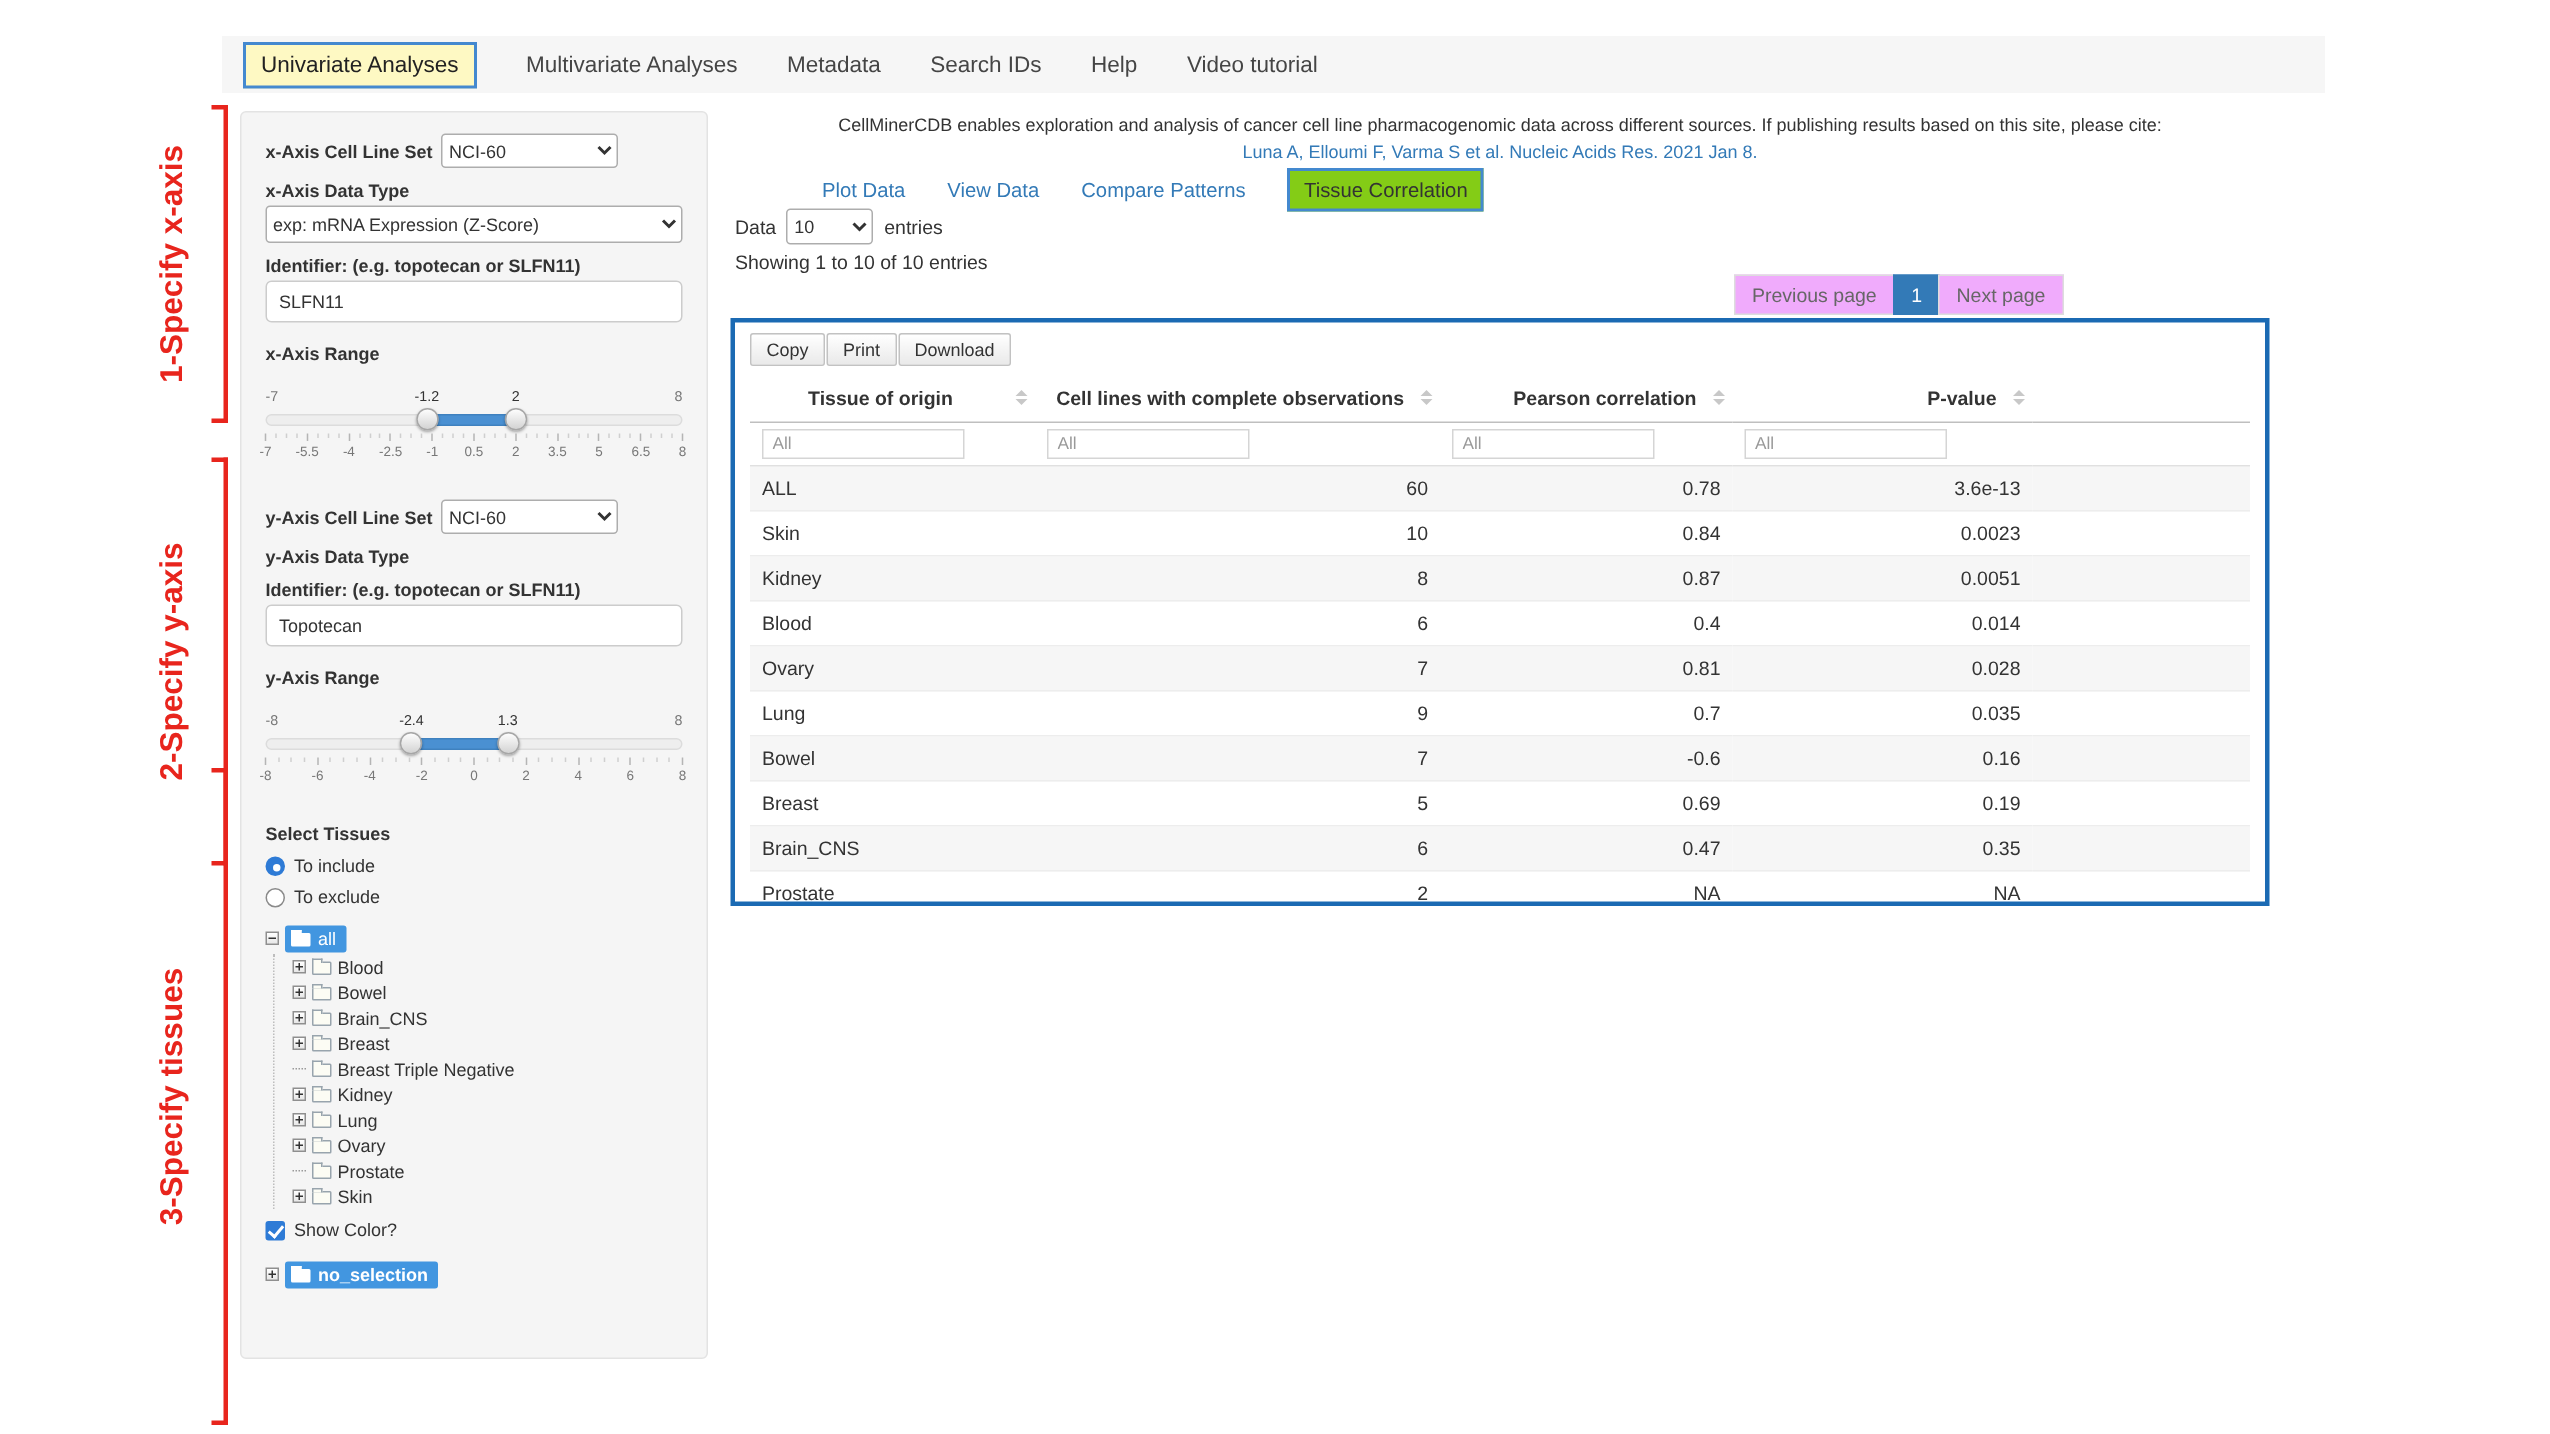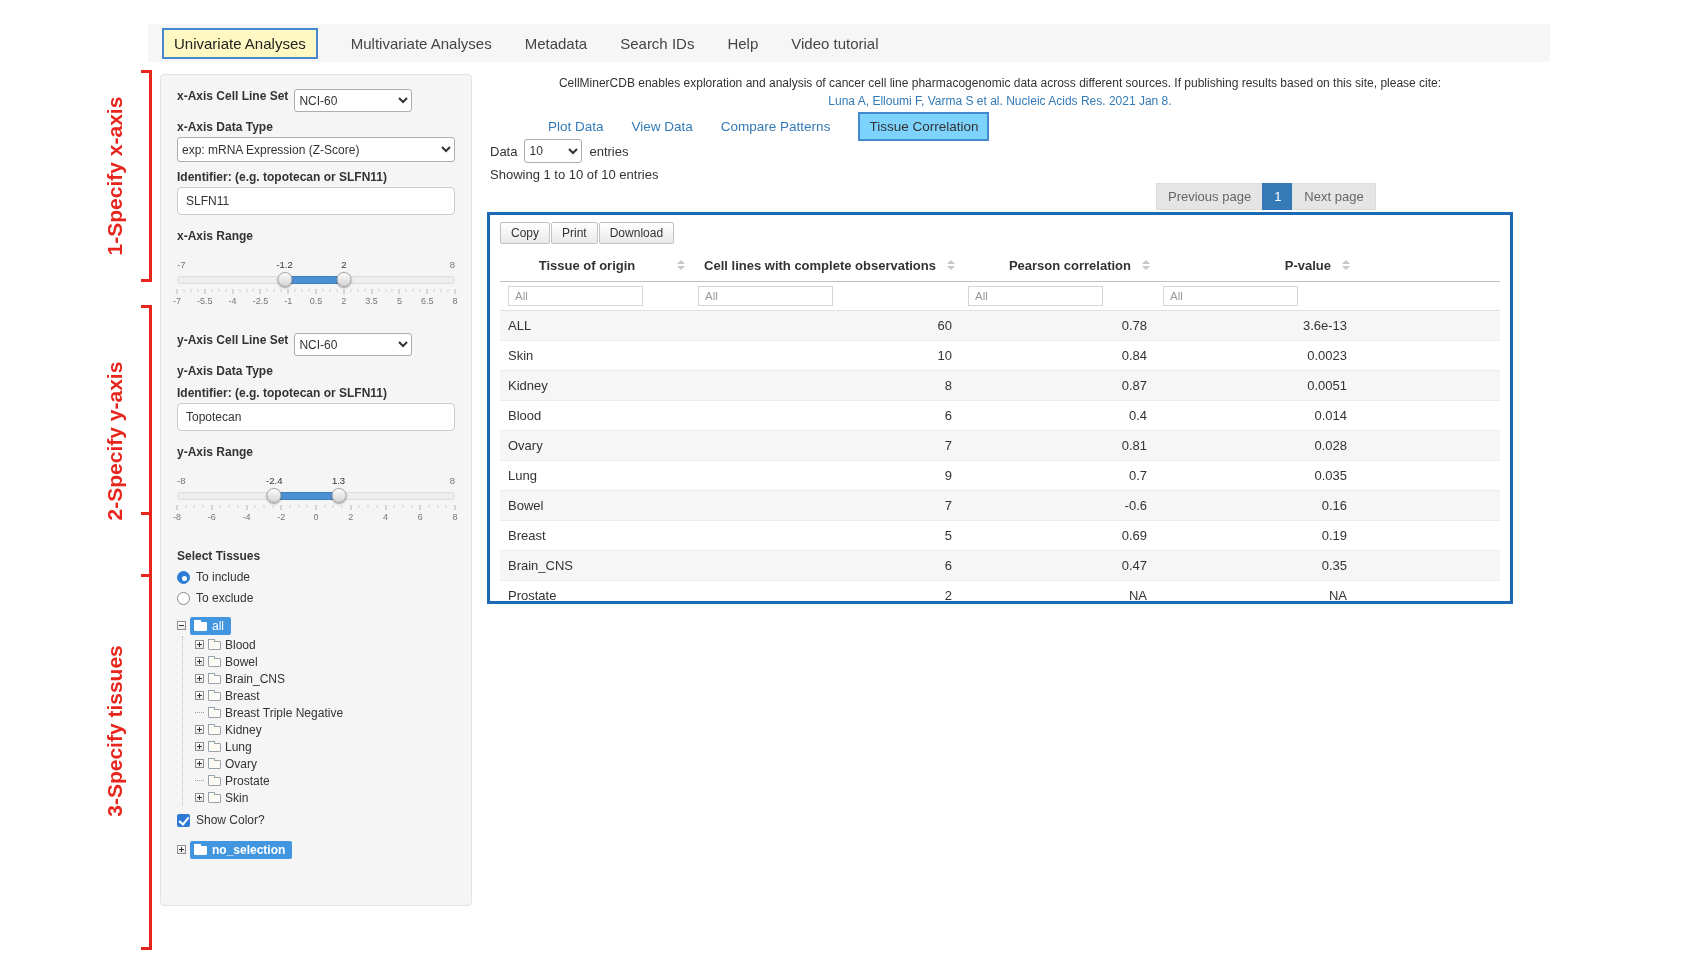--- a/index.html
+++ b/index.html
@@ -21,21 +21,21 @@
          color:#e8251d; font-weight:bold; font-size:21px; text-align:center; white-space:nowrap; }
   .l1 { left:6px; top:163px; }
   .l2 { left:6px; top:428px; }
   .l3 { left:6px; top:718px; }
 
   
   .sidebar { position:absolute; left:160px; top:74px; width:312px; height:832px;
              background:#f5f5f5; border:1px solid #e3e3e3; border-radius:4px; padding:14px 16px;
              font-size:12px; color:#333; }
   .blabel { display:block; font-weight:bold; font-size:12px; color:#333; }
-  .inline-row { display:flex; align-items:flex-start; gap:6px; }
+  .inline-row { display:flex; align-items:center; gap:6px; }
   .mt3{margin-top:3px}.mt8{margin-top:8px}.mt14{margin-top:14px}.mt18{margin-top:18px}
   select { font-family:"Liberation Sans", sans-serif; font-size:12px; color:#333;
            border:1px solid #adadad; background:#fff; border-radius:3px; height:23px; }
   .sel-sm { width:118px; }
   .sel-full { width:100%; height:25px; }
   .txt { width:100%; height:28px; border:1px solid #ccc; border-radius:4px; background:#fff;
          padding:0 8px; font-size:12px; color:#333; font-family:"Liberation Sans", sans-serif; }
 
   
   .slider { position:relative; height:56px; margin-top:16px; }
@@ -84,27 +84,27 @@
   .chip .folder, .chip .folder::before { background:#fff; border-color:#fff; }
   .chip.bold { font-weight:bold; }
 
   
   .citation { position:absolute; left:487px; top:76px; width:1026px; text-align:center;
               font-size:12px; color:#333; }
   .citation-link { position:absolute; left:487px; top:94px; width:1026px; text-align:center;
                    font-size:12px; color:#337ab7; cursor:pointer; display:block; text-decoration:none; }
   .tabs { position:absolute; left:548px; top:112px; display:flex; align-items:center; gap:28px; font-size:13.5px; }
   .tab-link { color:#337ab7; cursor:pointer; text-decoration:none; white-space:nowrap; }
-  .tab-active { color:#333; border:2px solid #4489cf; padding:5px 9px; background:#7dd3fc; cursor:pointer;
+  .tab-active { color:#333; border:2px solid #4489cf; padding:5px 9px; background:#84cc16; cursor:pointer;
                 text-decoration:none; white-space:nowrap; }
   .show-row { position:absolute; left:490px; top:139px; display:flex; align-items:center; gap:7px; font-size:13px; color:#333; }
   .entries-select { width:58px; height:24px; }
   .showing { position:absolute; left:490px; top:167px; font-size:13px; color:#333; }
   .pagination { position:absolute; left:1157px; top:183px; display:flex; }
-  .page-btn { font-size:13px; color:#666; background:#e5e5e5; border:1px solid #ddd; padding:5px 11px;
+  .page-btn { font-size:13px; color:#666; background:#f0abfc; border:1px solid #ddd; padding:5px 11px;
               cursor:pointer; margin-left:-1px; text-decoration:none; }
   .page-btn.current { background:#337ab7; border-color:#337ab7; color:#fff; }
 
   
   .table-box { position:absolute; left:487px; top:212px; width:1026px; height:392px;
                border:3px solid #1b6ab3; background:#fff; padding:7px 10px; }
   .dt-buttons { display:flex; gap:1px; }
   .dt-btn { font-family:Liberation Sans, sans-serif; font-size:12px; color:#333; padding:3px 10px;
             border:1px solid #c2c2c2; background:linear-gradient(#ffffff,#e9e9e9); border-radius:2px; cursor:pointer; }
   .results-table { width:100%; border-collapse:collapse; font-size:13px; margin-top:6px; table-layout:fixed; color:#333; }

